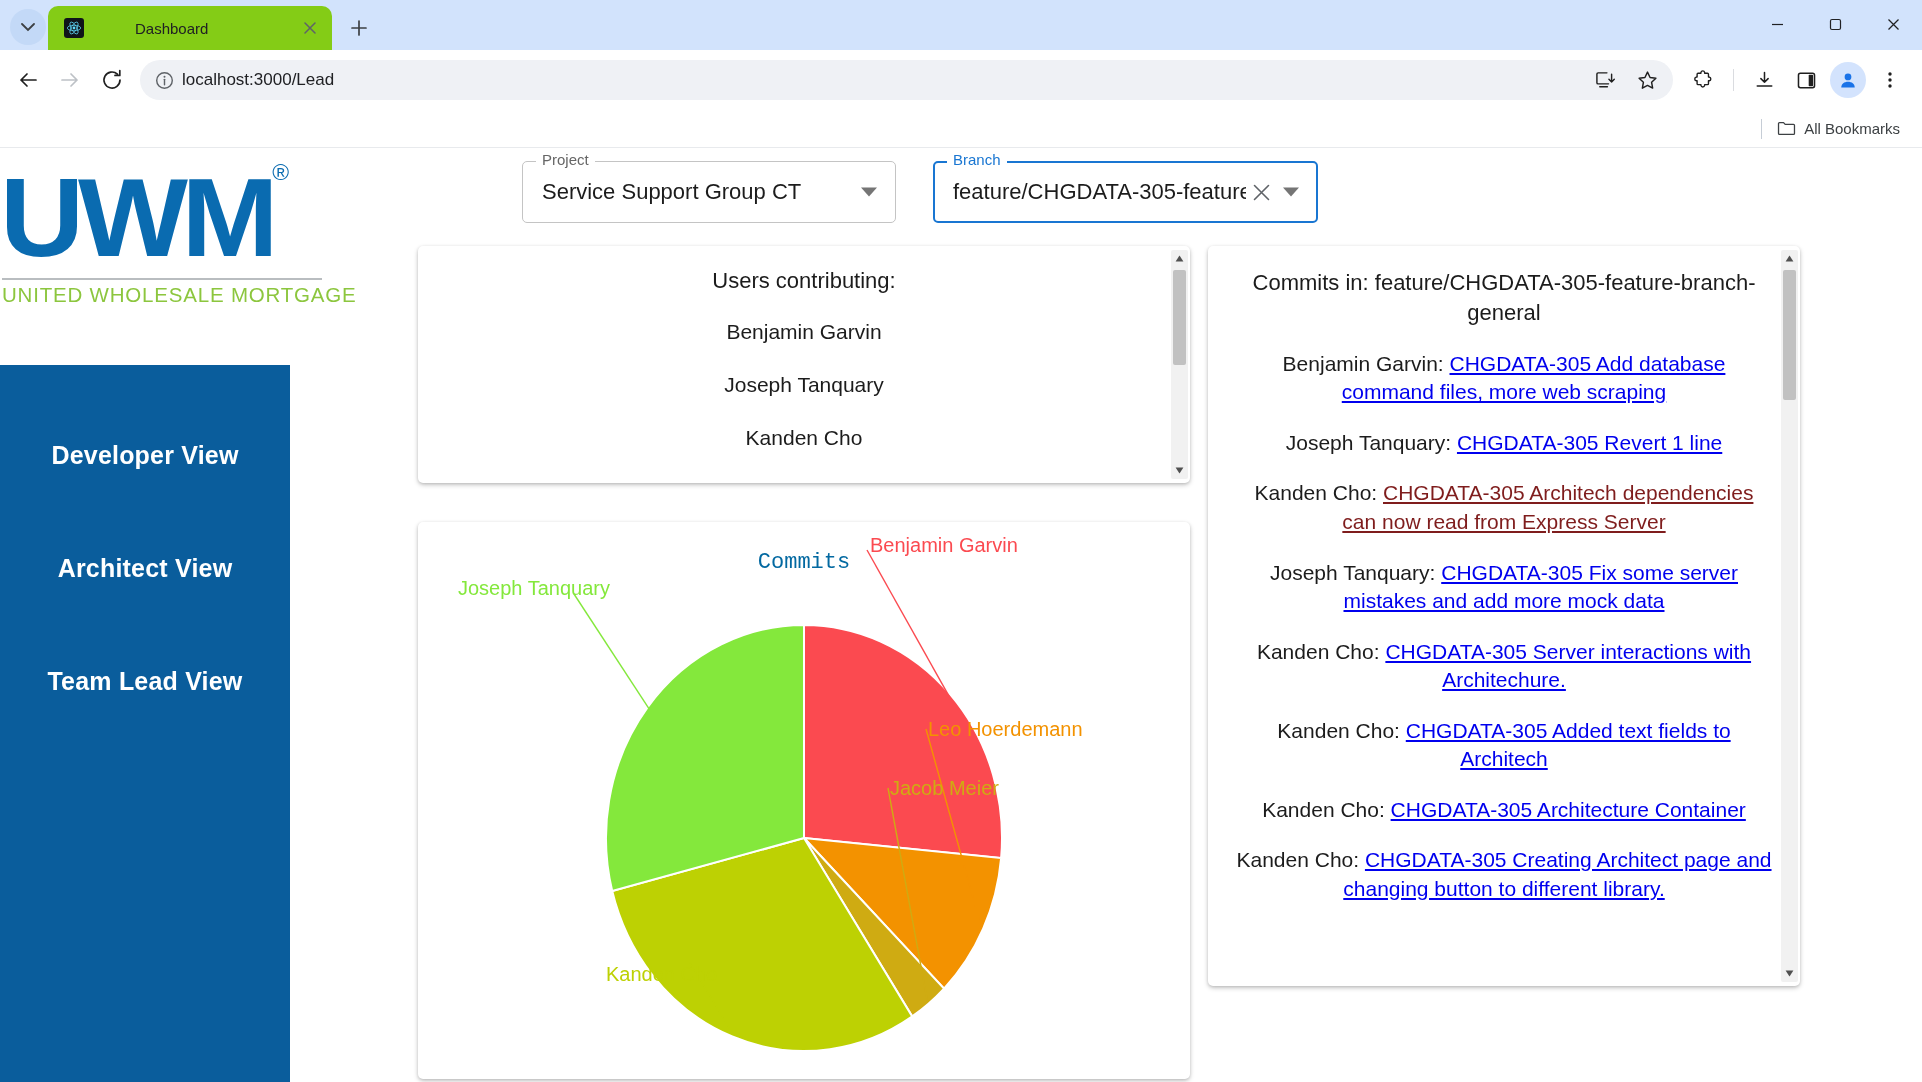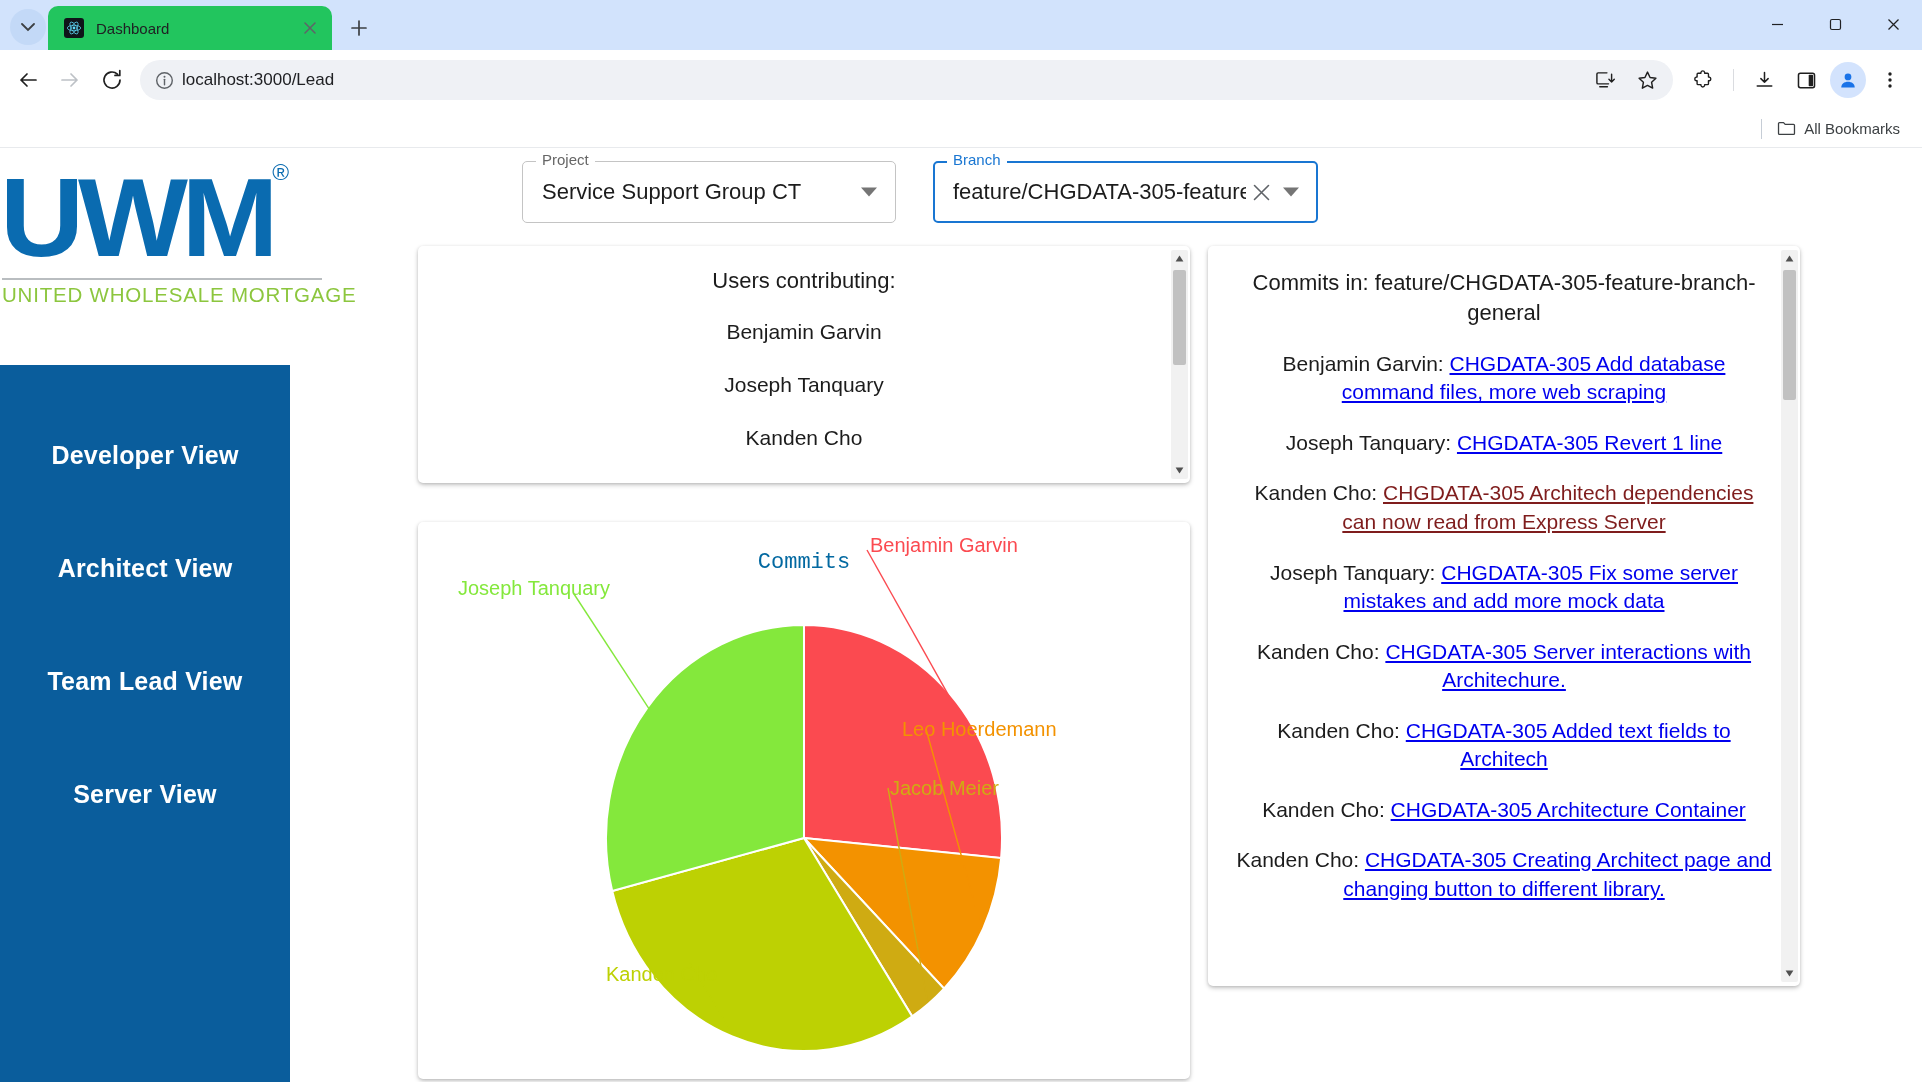--- a/index.html
+++ b/index.html
@@ -16,23 +16,23 @@
   .tabstrip {
     height:50px; background:#d2e3fc; position:relative;
     display:flex; align-items:flex-end; padding-left:6px;
   }
   .tab-menu-btn {
     width:36px; height:36px; margin:0 2px 5px 4px; border-radius:50%;
     display:flex; align-items:center; justify-content:center;
     background:#c3d9f7;
   }
   .tab {
-    width:284px; height:44px; background:#22c55e;
+    width:284px; height:44px; background:#84cc16;
     border-radius:10px 10px 0 0; display:flex; align-items:center;
-    padding:0 10px 0 16px; position:relative;
+    padding:0 10px 0 16px; position:relative;gap:39px;
   }
   .tab .favicon {
     width:20px; height:20px; margin-right:12px; flex:0 0 20px;
     background:#0f1419; border-radius:3px;
     display:flex; align-items:center; justify-content:center;
   }
   .tab .tab-title {
     flex:1; font-size:15px; color:#202124; white-space:nowrap;
     overflow:hidden; text-overflow:ellipsis;
   }
@@ -359,23 +359,20 @@
 
       <div class="navpanel">
         <div class="nav-item">
           <span>Developer View</span>
         </div>
         <div class="nav-item">
           <span>Architect View</span>
         </div>
         <div class="nav-item">
           <span>Team Lead View</span>
-        </div>
-        <div class="nav-item">
-          <span>Server View</span>
         </div>
       </div>
     </div>
 
     <div class="main">
 
       <div class="filters">
 
         <div class="mui-field" id="f-project">
           <span class="mui-outline"></span>
@@ -443,21 +440,21 @@
               </g>
             <g id="pie-leaders" stroke-width="1.4" fill="none">
                 <path d="M531.0,174.1 L449,28" stroke="#fb4a50"></path>
                 <path d="M563.4,405.8 L508,207" stroke="#f39200"></path>
                 <path d="M509.5,479.7 L470,266" stroke="#cfab12"></path>
                 <path d="M315.0,512.5 L272,441" stroke="#bdd103"></path>
                 <path d="M231.1,186.8 L156,72" stroke="#84e83c"></path>
               </g>
           </svg>
           <div class="pie-label" style="left: 452px; top: 12px; color: rgb(251, 74, 80);">Benjamin Garvin</div>
-          <div class="pie-label" style="left: 484px; top: 196px; color: rgb(243, 146, 0);">Leo Hoerdemann</div>
+          <div class="pie-label" style="left: 510px; top: 196px; color: rgb(243, 146, 0);">Leo Hoerdemann</div>
           <div class="pie-label" style="left: 472px; top: 255px; color: rgb(207, 171, 18);">Jacob Meier</div>
           <div class="pie-label" style="left: 188px; top: 441px; color: rgb(189, 209, 3);">Kanden Cho</div>
           <div class="pie-label" style="left: 40px; top: 55px; color: rgb(132, 232, 60);">Joseph Tanquary</div>
         </div>
       </div>
 
       <div class="card" id="card-commits">
         <div class="card-scroll">
           <div class="commit-head">Commits in: feature/CHGDATA-305-feature-branch-general</div>
           <div id="commit-list">

